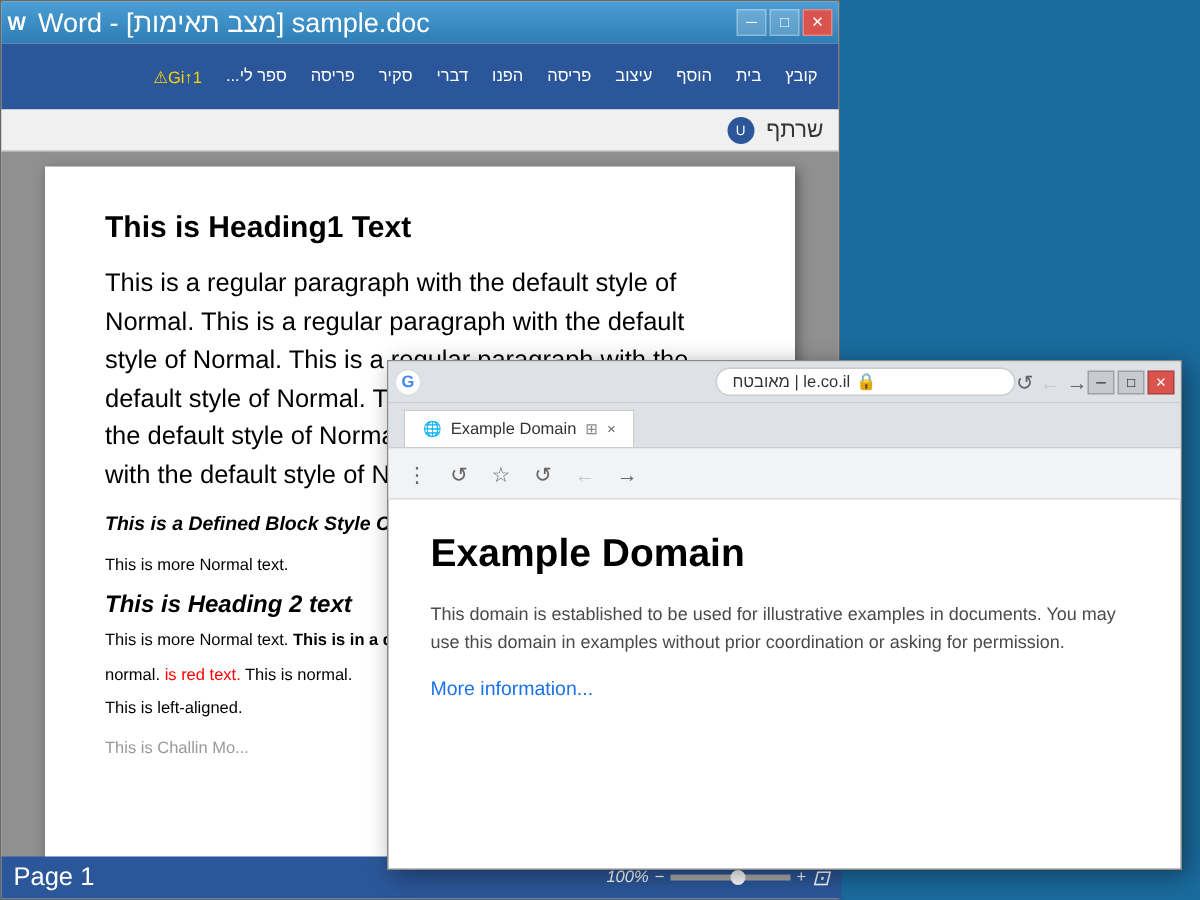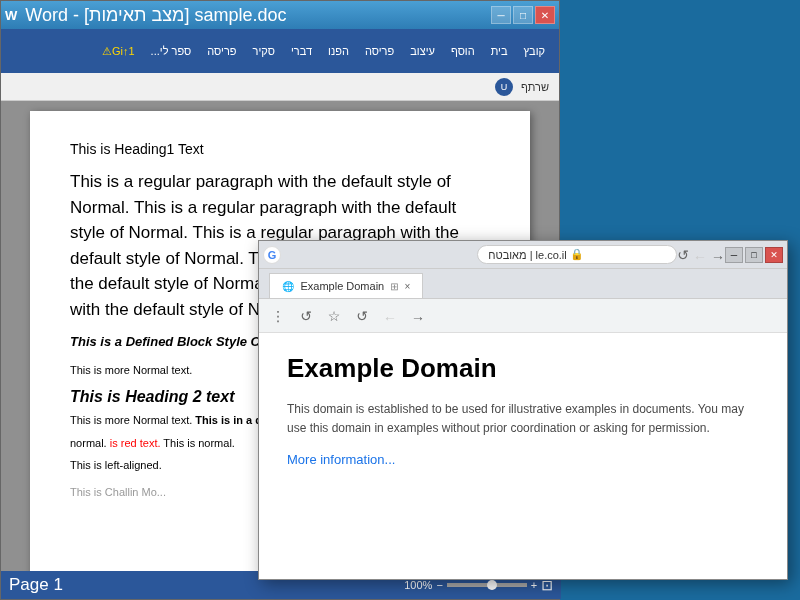--- a/index.html
+++ b/index.html
@@ -69,21 +69,21 @@
       background: #f0f0f0;
       border-bottom: 1px solid #ccc;
       display: flex;
       align-items: center;
       padding: 0 6px;
       gap: 4px;
       direction: rtl;
       font-size: 11px;
     }
     .toolbar2-item {
-      font-size: 11px;
+      font-size: 15px;
       color: #333;
       padding: 2px 4px;
     }
 
     .word-content-area {
       height: calc(600px - 28px - 44px - 28px - 28px);
       background: #909090;
       overflow: hidden;
       display: flex;
       justify-content: center;
@@ -92,22 +92,22 @@
 
     .word-page {
       background: white;
       width: 500px;
       min-height: 500px;
       padding: 30px 40px;
       box-shadow: 2px 2px 8px rgba(0,0,0,0.4);
     }
 
     .word-page h1 {
-      font-size: 14px;
-      font-weight: normal;
+      font-size: 20px;
+      font-weight: bold;
       margin-bottom: 12px;
     }
     .word-page p {
       font-size: 17px;
       line-height: 1.5;
       margin-bottom: 10px;
       color: #000;
     }
     .word-page .block-style {
       font-size: 13px;
@@ -146,20 +146,21 @@
       align-items: center;
       padding: 0 8px;
       color: white;
       font-size: 11px;
       justify-content: space-between;
     }
     .zoom-bar {
       display: flex;
       align-items: center;
       gap: 4px;
+      font-style: italic;
     }
     .zoom-slider {
       width: 80px;
       height: 4px;
       background: #aaa;
       position: relative;
     }
     .zoom-thumb {
       width: 10px; height: 10px;
       background: white;

